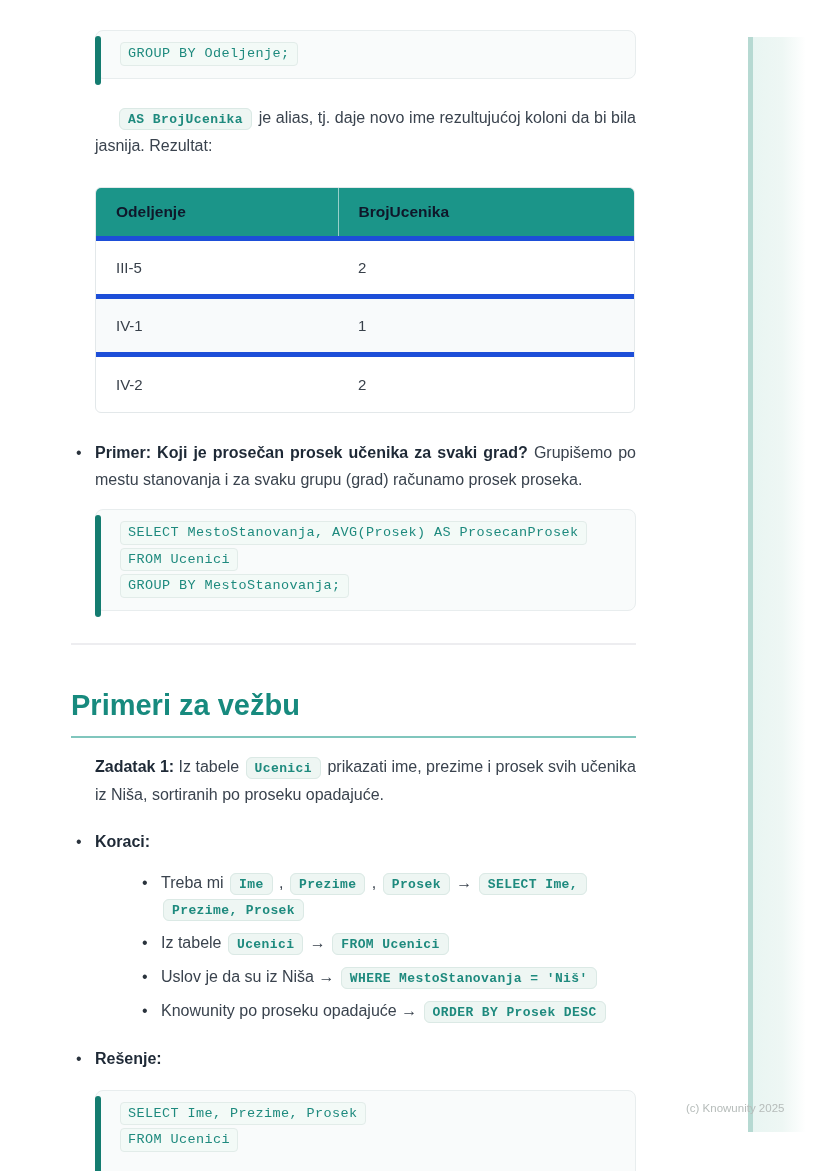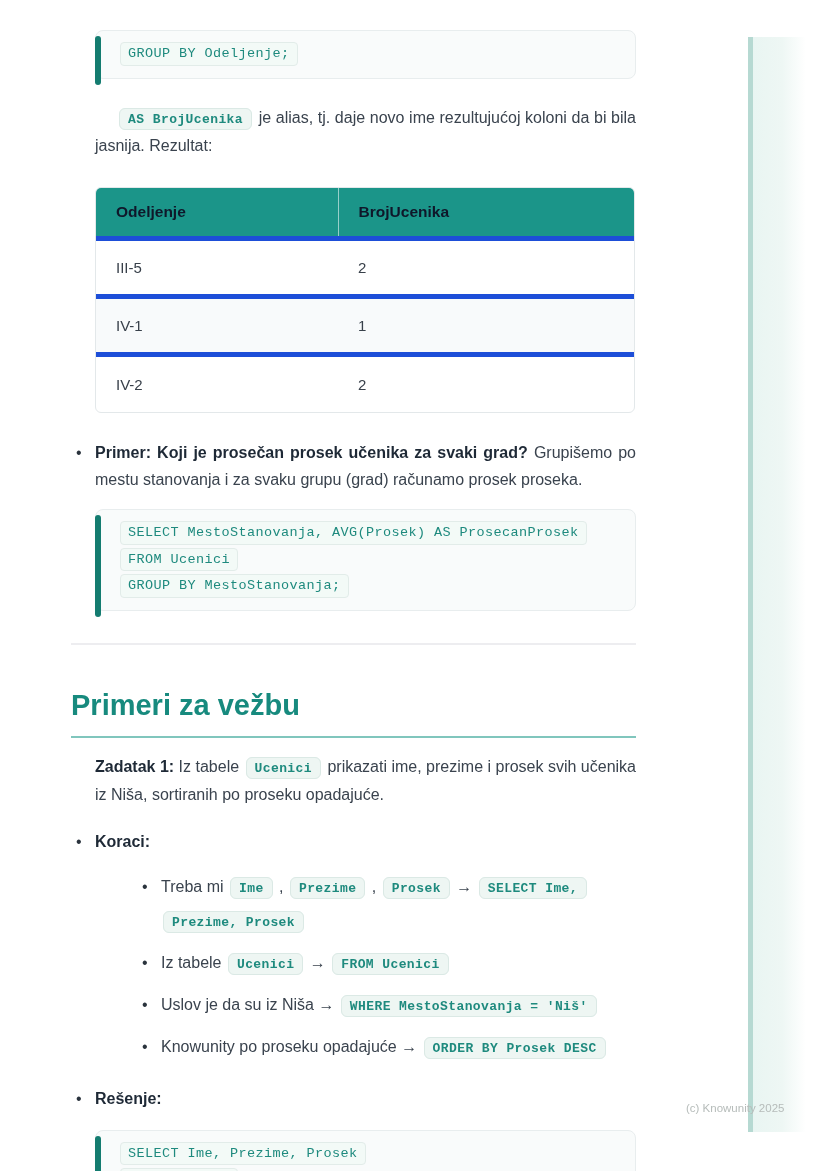--- a/index.html
+++ b/index.html
@@ -123,21 +123,21 @@
     top: 0;
     color: #2a333d;
   }
   .bullet-primer { margin-top: 26px; text-align: justify; }
   .bullet-label { margin-top: 20px; }
   .sub-steps { margin-left: 49px; margin-top: 16px; }
   .sub-step {
     position: relative;
     padding-left: 17px;
     font-size: 16px;
-    line-height: 32px;
+    line-height: 24px;
     margin-bottom: 8px;
   }
   .sub-step::before {
     content: "•";
     position: absolute;
     left: -2px;
     top: 0;
     color: #2a333d;
   }
 

